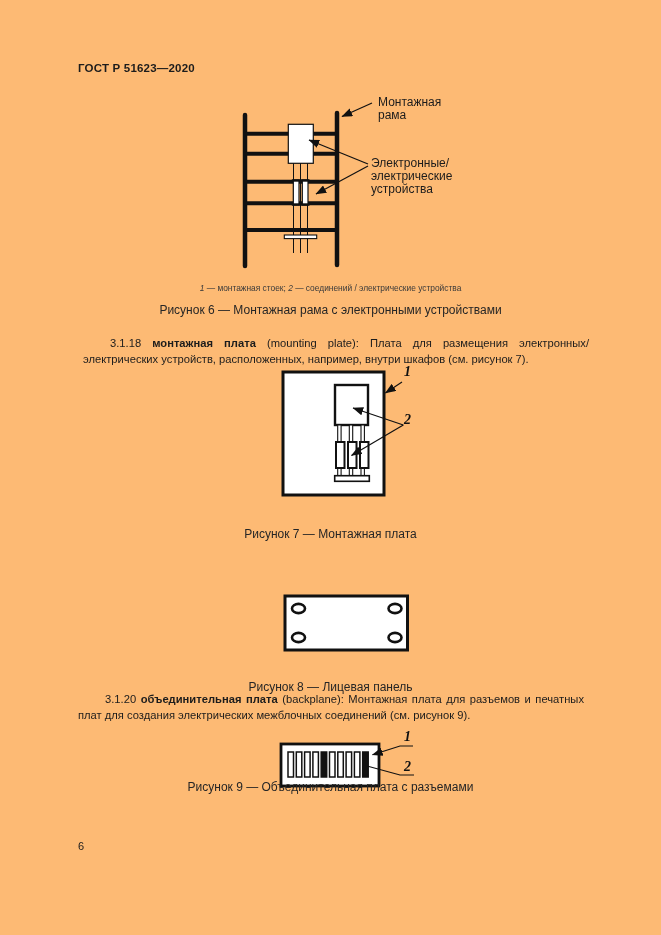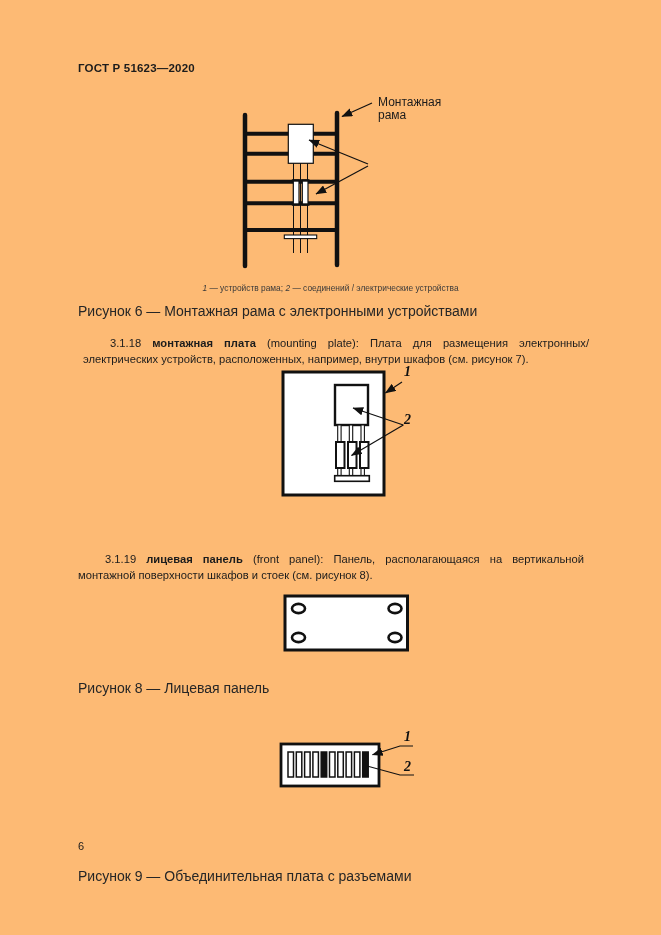--- a/index.html
+++ b/index.html
@@ -6,21 +6,21 @@
   .page{
     position:relative;width:661px;height:935px;background:#fdba74;
     font-family:"Liberation Sans",sans-serif;color:#1c1c1c;overflow:hidden;
     margin:0 auto;
   }
   .doc-header{position:absolute;left:78px;top:62px;font-size:11.5px;font-weight:bold;letter-spacing:.2px;}
   .para{position:absolute;left:78px;width:506px;font-size:11.2px;line-height:15.6px;text-align:justify;text-indent:27px;}
   .para b{font-weight:bold;}
   .fig-legend{position:absolute;left:78px;width:505px;text-align:center;font-size:8.4px;color:#3a3a3a;}
   .fig-legend i{font-style:italic;}
-  .fig-title{position:absolute;left:78px;width:505px;font-size:14px;color:#262626;}
+  .fig-title{position:absolute;left:78px;width:505px;text-align:center;font-size:12px;color:#262626;}
   .fig-label{position:absolute;font-size:12px;line-height:13px;white-space:pre-line;color:#1c1c1c;}
   .callout{position:absolute;font-family:"Liberation Serif",serif;font-style:italic;font-weight:bold;font-size:14px;color:#111;}
   .page-number{position:absolute;left:78px;top:840px;font-size:11px;}
   svg{position:absolute;overflow:visible;}
 </style>
 </head>
 <body>
 
 <div class="page">
 
@@ -56,23 +56,26 @@
     <line x1="65.8" y1="106.5" x2="74.5" y2="106.5" stroke="#111" stroke-width="2.4"></line>
 
     <rect x="49.3" y="137" width="32.4" height="3.6" fill="#fff" stroke="#111" stroke-width="1.1"></rect>
 
     <line x1="137" y1="5" x2="107" y2="18.5" stroke="#111" stroke-width="1.2" marker-end="url(#arr6)"></line>
     <line x1="133" y1="66" x2="74" y2="42" stroke="#111" stroke-width="1.2" marker-end="url(#arr6)"></line>
     <line x1="133" y1="68" x2="81" y2="96" stroke="#111" stroke-width="1.2" marker-end="url(#arr6)"></line>
   </svg>
   <div class="fig-label" style="left:378px;top:96px;">Монтажная
 рама</div>
+  <div class="fig-label" style="left:371px;top:157px;">Электронные/
+электрические
+устройства</div>
 
   <div class="fig-legend" style="top:283px;">
-    <i>1</i><span> — устройств рама; </span><i>2</i><span> — соединений / электрические устройства</span>
+    <i>1</i><span> — монтажная стоек; </span><i>2</i><span> — соединений / электрические устройства</span>
   </div>
   <div class="fig-title" style="top:303px;">Рисунок 6 — Монтажная рама с электронными устройствами</div>
 
   <p class="para" style="top:331px;margin:5px;">
     <span>3.1.18</span>
     <b>монтажная плата</b><span> (mounting plate): Плата для размещения электронных/электрических устройств, расположенных, например, внутри шкафов (см. рисунок 7).</span>
   </p>
 
   <svg style="left:280px;top:365px;" width="145" height="135" viewBox="0 0 145 135">
     <defs>
@@ -95,35 +98,36 @@
 
     <rect x="54.7" y="110.7" width="34.6" height="5.6" fill="#fff" stroke="#111" stroke-width="1.6"></rect>
 
     <line x1="122" y1="17" x2="105.5" y2="28" stroke="#111" stroke-width="1.2" marker-end="url(#arr7)"></line>
     <line x1="123.3" y1="60" x2="73" y2="43" stroke="#111" stroke-width="1.2" marker-end="url(#arr7)"></line>
     <line x1="123.3" y1="60" x2="71.5" y2="90.5" stroke="#111" stroke-width="1.2" marker-end="url(#arr7)"></line>
   </svg>
   <div class="callout" style="left:404px;top:364px;">1</div>
   <div class="callout" style="left:404px;top:412px;">2</div>
 
+  <div class="fig-title" style="top:527px;">Рисунок 7 — Монтажная плата</div>
 
-  <p class="para" style="top:552px;margin:0;">
-    <span>3.1.19</span>
-    <b>лицевая панель</b><span> (front panel): Панель, располагающаяся на вертикальной монтажной поверхности шкафов и стоек (см. рисунок 8).</span>
-  </p>
 
   <svg style="left:280px;top:590px;" width="135" height="66" viewBox="0 0 135 66">
     <rect x="5" y="6" width="122.5" height="54" fill="#fff" stroke="#111" stroke-width="3"></rect>
     <ellipse cx="18.5" cy="18.5" rx="6.5" ry="4.6" fill="#fff" stroke="#111" stroke-width="2.6"></ellipse>
     <ellipse cx="115" cy="18.5" rx="6.5" ry="4.6" fill="#fff" stroke="#111" stroke-width="2.6"></ellipse>
     <ellipse cx="18.5" cy="47.5" rx="6.5" ry="4.6" fill="#fff" stroke="#111" stroke-width="2.6"></ellipse>
     <ellipse cx="115" cy="47.5" rx="6.5" ry="4.6" fill="#fff" stroke="#111" stroke-width="2.6"></ellipse>
   </svg>
   <div class="fig-title" style="top:680px;">Рисунок 8 — Лицевая панель</div>
 
+  <p class="para" style="top:692px;margin:0;">
+    <span>3.1.20</span>
+    <b>объединительная плата</b><span> (backplane): Монтажная плата для разъемов и печатных плат для создания электрических межблочных соединений (см. рисунок 9).</span>
+  </p>
 
   <svg style="left:275px;top:728px;" width="145" height="65" viewBox="0 0 145 65">
     <defs>
       <marker id="arr9" markerWidth="9" markerHeight="7" refX="8.5" refY="3.5" orient="auto">
         <polygon points="0,0 9,3.5 0,7" fill="#111"></polygon>
       </marker>
     </defs>
     <rect x="6" y="16" width="98" height="42" fill="#fff" stroke="#111" stroke-width="2.8"></rect>
 
     <rect x="13" y="24" width="5.5" height="25" fill="#fff" stroke="#111" stroke-width="1.5"></rect>
@@ -136,17 +140,17 @@
     <rect x="71.1" y="24" width="5.5" height="25" fill="#fff" stroke="#111" stroke-width="1.5"></rect>
     <rect x="79.4" y="24" width="5.5" height="25" fill="#fff" stroke="#111" stroke-width="1.5"></rect>
     <rect x="87.7" y="24" width="5.5" height="25" fill="#111" stroke="#111" stroke-width="1.5"></rect>
 
     <polyline points="138,18 125,18 97.5,26.8" fill="none" stroke="#111" stroke-width="1.2" marker-end="url(#arr9)"></polyline>
     <polyline points="139,47 125,47 92,38" fill="none" stroke="#111" stroke-width="1.2"></polyline>
   </svg>
   <div class="callout" style="left:404px;top:729px;">1</div>
   <div class="callout" style="left:404px;top:759px;">2</div>
 
-  <div class="fig-title" style="top:868px;">Рисунок 9 — Объединительная плата с разъемами</div>
+  <div class="fig-title" style="top:780px;">Рисунок 9 — Объединительная плата с разъемами</div>
 
   <div class="page-number">6</div>
 
 </div>
 
 </body></html>

